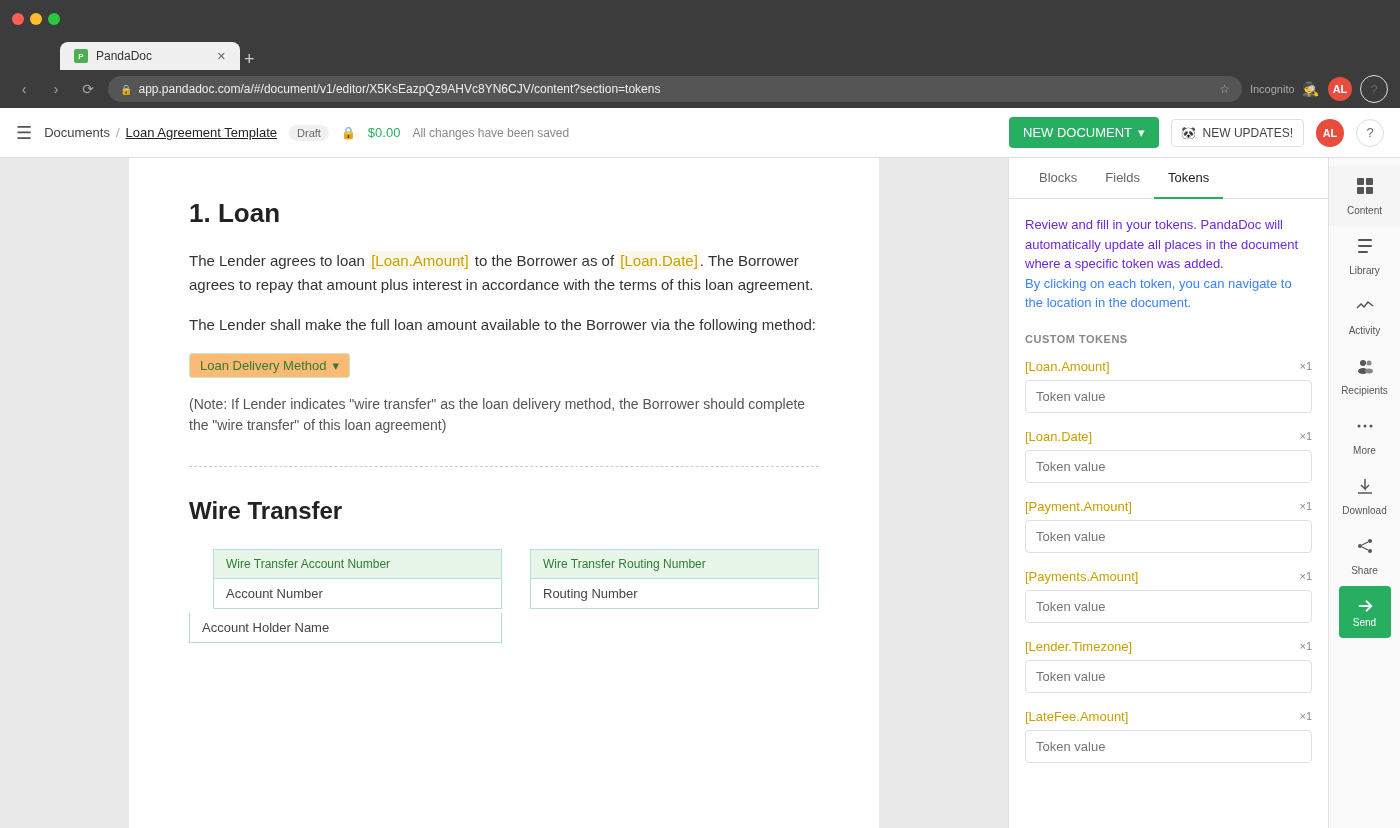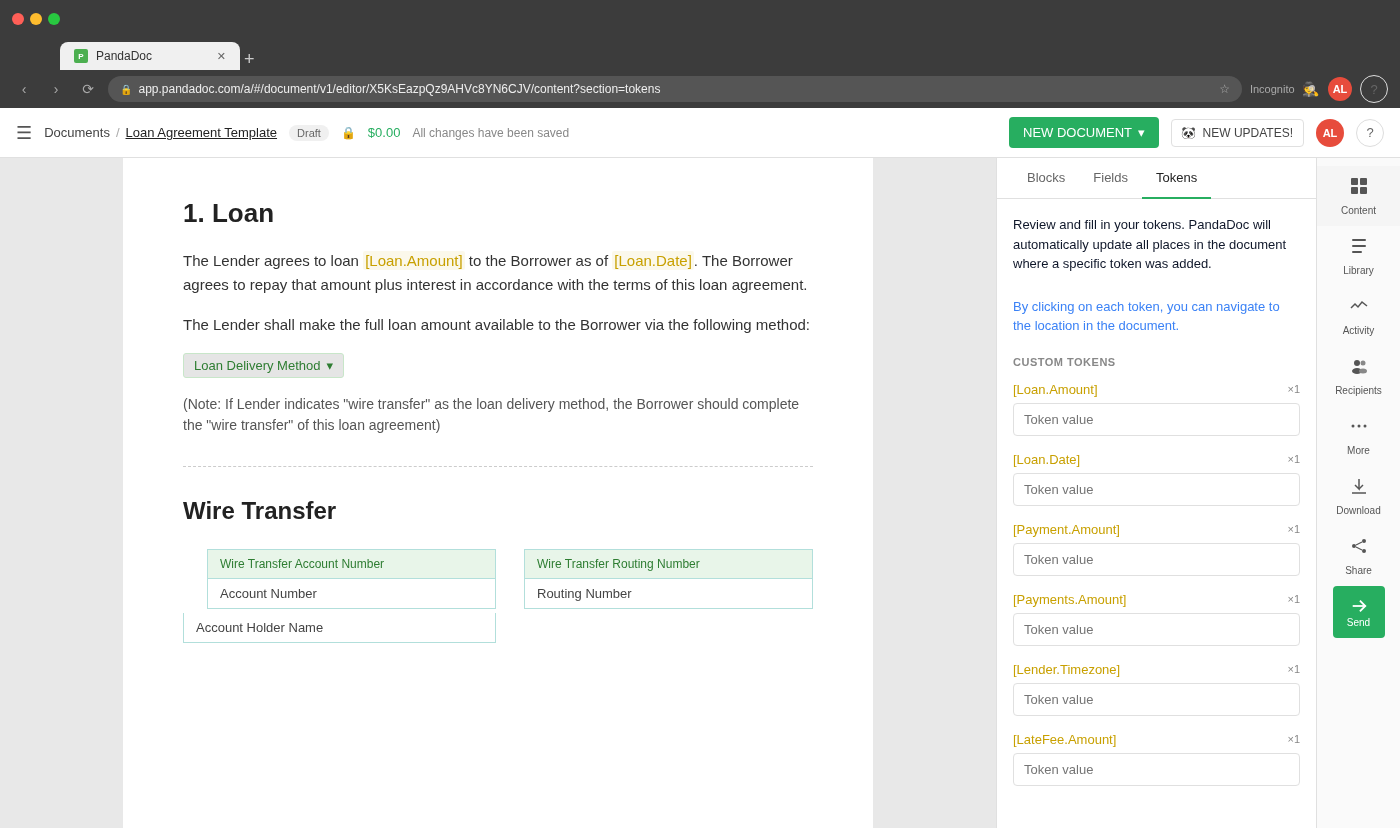--- a/index.html
+++ b/index.html
@@ -140,21 +140,21 @@
       padding: 40px 60px;
       margin: 0;
     }
 
     .section-heading { font-size: 26px; font-weight: 700; color: #222; margin-bottom: 20px; }
     .body-text { font-size: 15px; color: #333; line-height: 1.6; margin-bottom: 16px; }
     .token-highlight { color: #c8a000; background: rgba(200,160,0,0.08); padding: 1px 2px; border-radius: 2px; }
     .dropdown-field {
       display: inline-flex;
       align-items: center;
-      background: #e5e5e5;
+      background: #fdba74;
       border: 1px solid #c8e6c9;
       border-radius: 3px;
       padding: 4px 10px;
       font-size: 13px;
       color: #2e7d32;
       cursor: pointer;
       gap: 6px;
       margin-bottom: 16px;
     }
     .note-text { font-size: 14px; color: #555; line-height: 1.5; }
@@ -185,41 +185,41 @@
       cursor: pointer;
       border-bottom: 2px solid transparent;
       margin-bottom: -1px;
     }
     .sidebar-tab.active {
       color: #222;
       border-bottom-color: #27ae60;
       font-weight: 500;
     }
     .sidebar-content { flex: 1; overflow-y: auto; padding: 16px; }
-    .sidebar-description { font-size: 13px; color: #0f172a; line-height: 1.5; margin-bottom: 23px; }
+    .sidebar-description { font-size: 13px; color: #6d28d9; line-height: 1.5; margin-bottom: 0; }
     .sidebar-description-2 { font-size: 13px; color: #3b82f6; line-height: 1.5; margin-bottom: 20px; }
     .custom-tokens-label { font-size: 11px; color: #888; font-weight: 600; letter-spacing: 0.5px; text-transform: uppercase; margin-bottom: 14px; }
 
     .token-item { margin-bottom: 16px; }
     .token-item-header { display: flex; justify-content: space-between; align-items: center; margin-bottom: 6px; }
     .token-name { color: #c8a000; font-size: 13px; font-weight: 500; }
     .token-count { font-size: 11px; color: #888; }
     .token-input {
       width: 100%;
       border: 1px solid #e0e0e0;
       border-radius: 4px;
       padding: 8px 10px;
       font-size: 13px;
       color: #999;
       outline: none;
     }
 
     
     .icon-sidebar {
-      width: 84px;
+      width: 72px;
       background: #fafafa;
       border-left: 1px solid #e0e0e0;
       display: flex;
       flex-direction: column;
       align-items: center;
       padding-top: 8px;
     }
     .icon-sidebar-item {
       display: flex;
       flex-direction: column;

